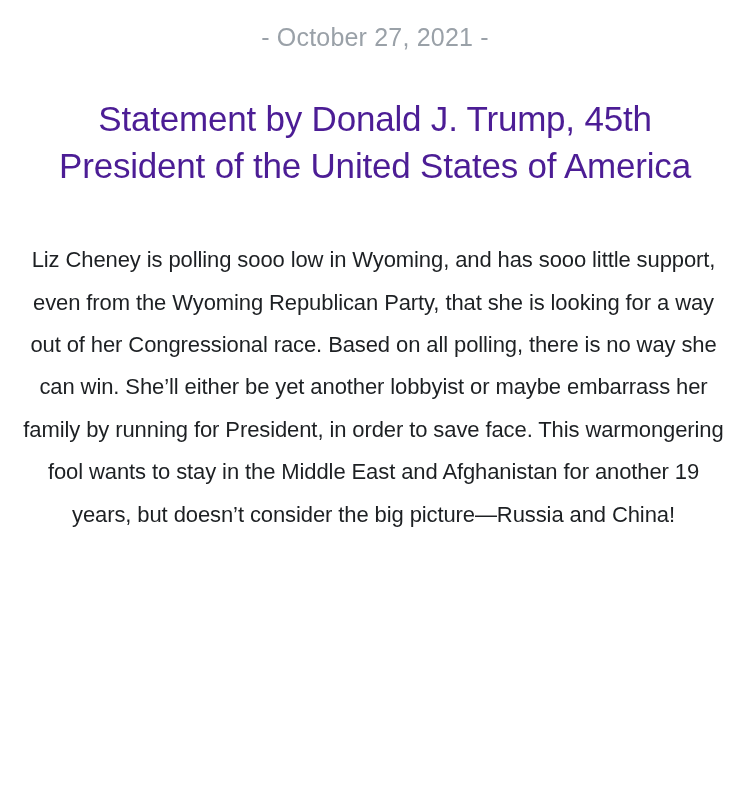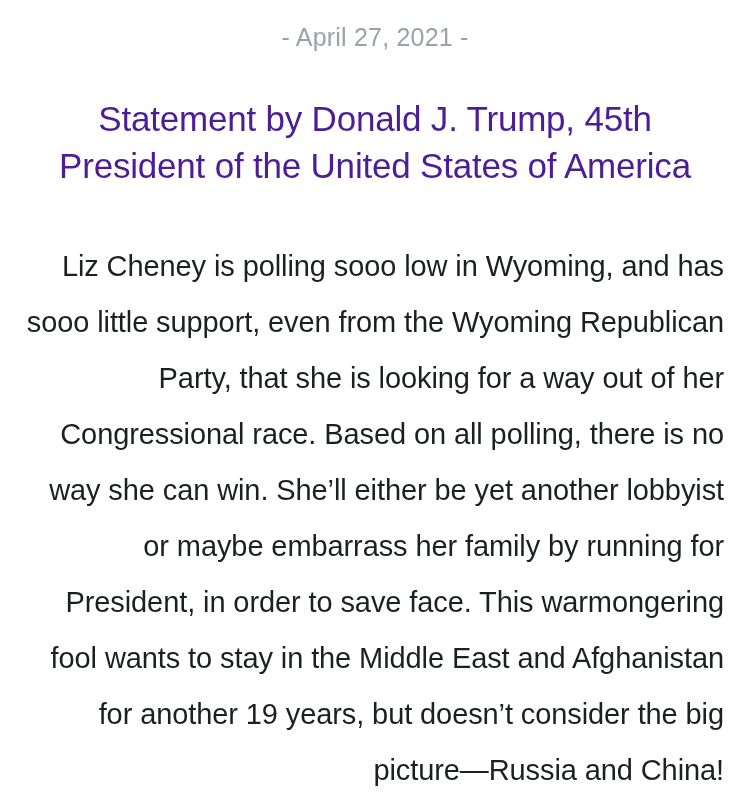--- a/index.html
+++ b/index.html
@@ -37,35 +37,35 @@
     font-size: 35px;
     font-weight: 400;
     color: #4c1d95;
     line-height: 1.33;
     margin: 0;
     padding-top: 44px;
     letter-spacing: -0.2px;
     font-family: "Liberation Sans", sans-serif;
   }
   .statement-body {
-    font-size: 29px;
+    font-size: 22px;
     line-height: 1.93;
     color: #1d2023;
     margin: 0;
     padding-top: 50px;
     padding-left: 1px;
     padding-right: 4px;
-    text-align: right;
+    text-align: center;
     letter-spacing: -0.1px;
     font-family: "DejaVu Sans", sans-serif;
   }
   .statement-body {
     font-family: "Liberation Sans", sans-serif;
   }
 </style>
 </head>
 <body>
 
 <div class="page">
-  <div class="statement-date">- April 27, 2021 -</div>
+  <div class="statement-date">- October 27, 2021 -</div>
   <h1 class="statement-title">Statement by Donald J. Trump, 45th President of the United States of America</h1>
   <p class="statement-body">Liz Cheney is polling sooo low in Wyoming, and has sooo little support, even from the Wyoming Republican Party, that she is looking for a way out of her Congressional race. Based on all polling, there is no way she can win. She’ll either be yet another lobbyist or maybe embarrass her family by running for President, in order to save face. This warmongering fool wants to stay in the Middle East and Afghanistan for another 19 years, but doesn’t consider the big picture—Russia and China!</p>
 </div>
 
 </body></html>

